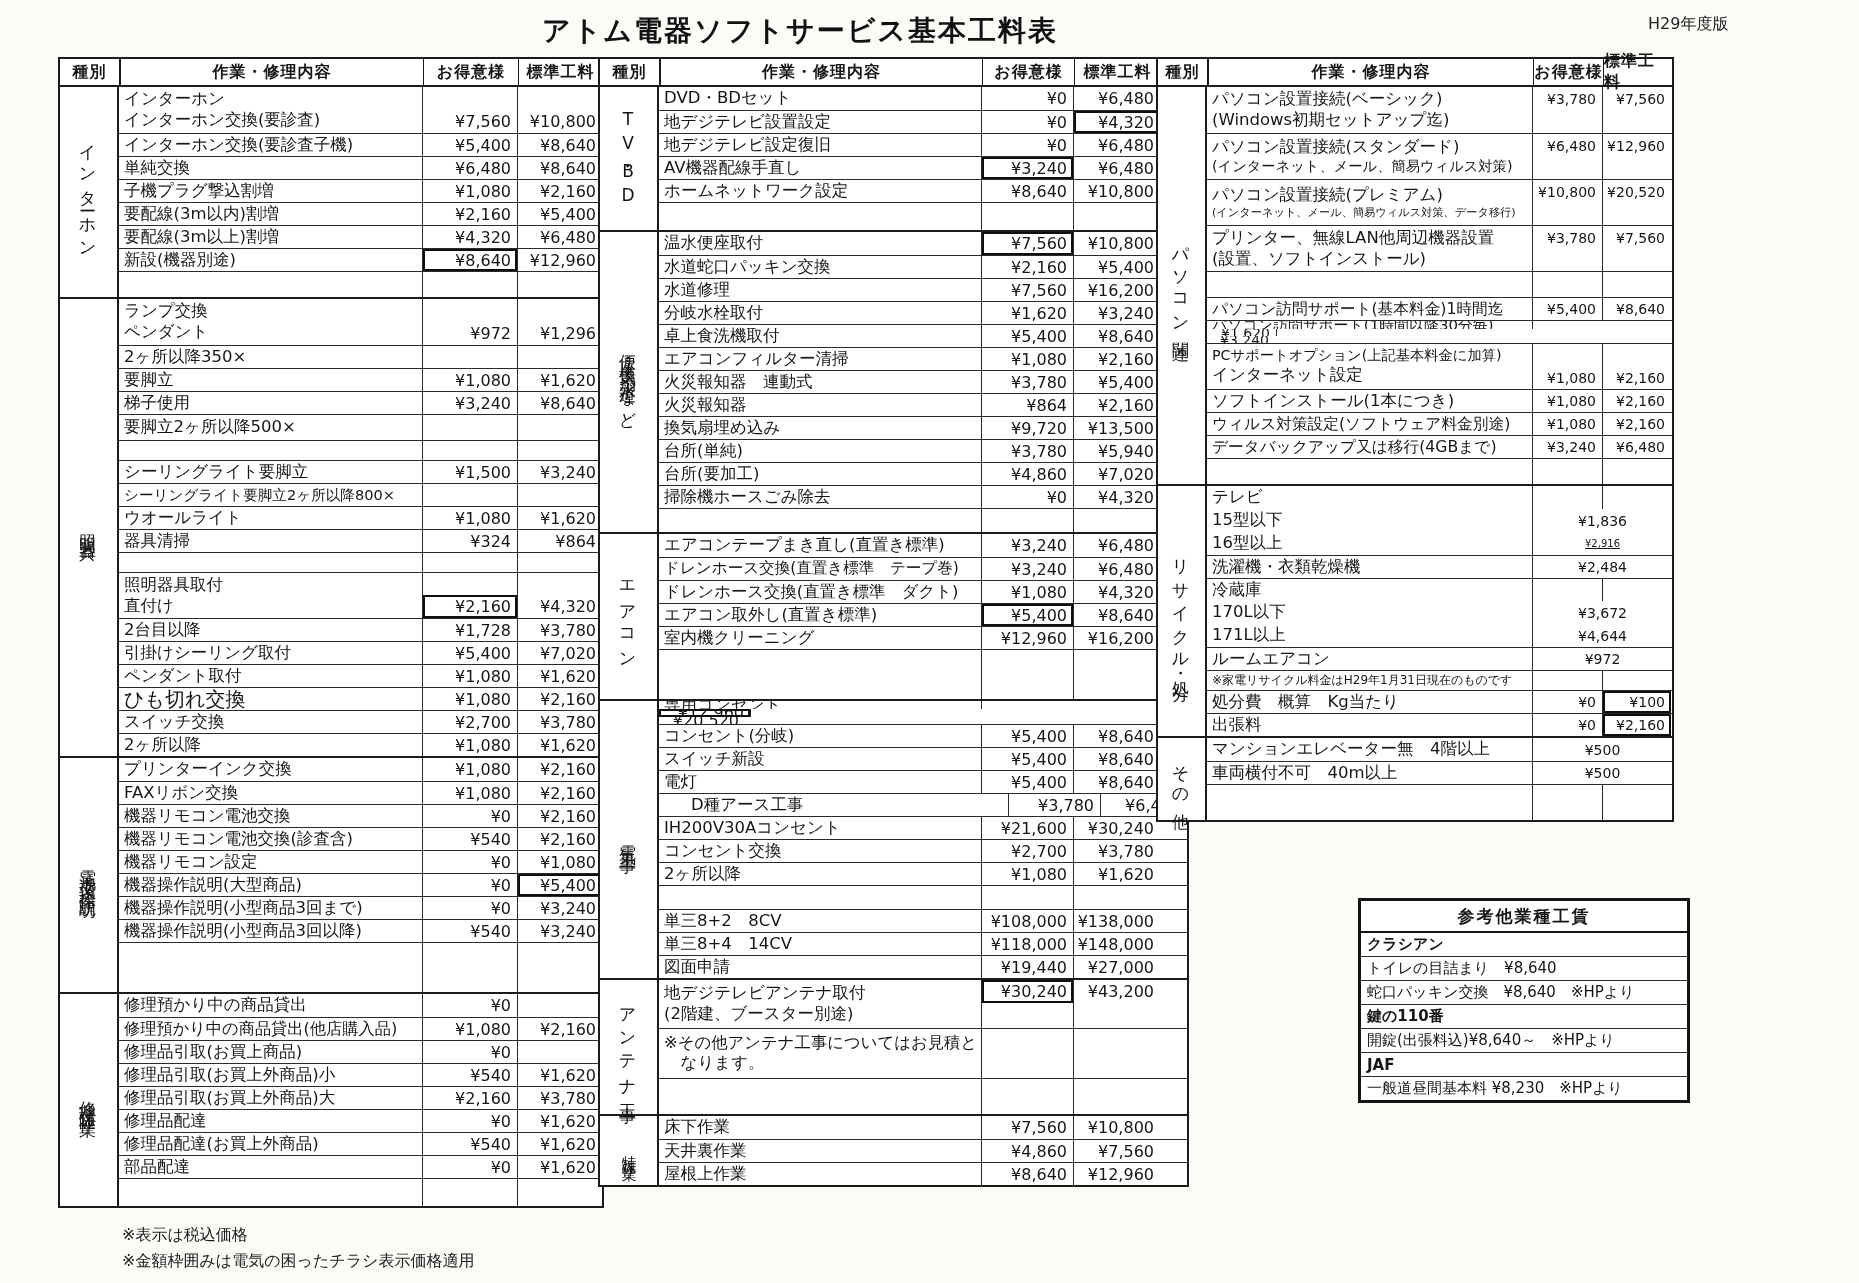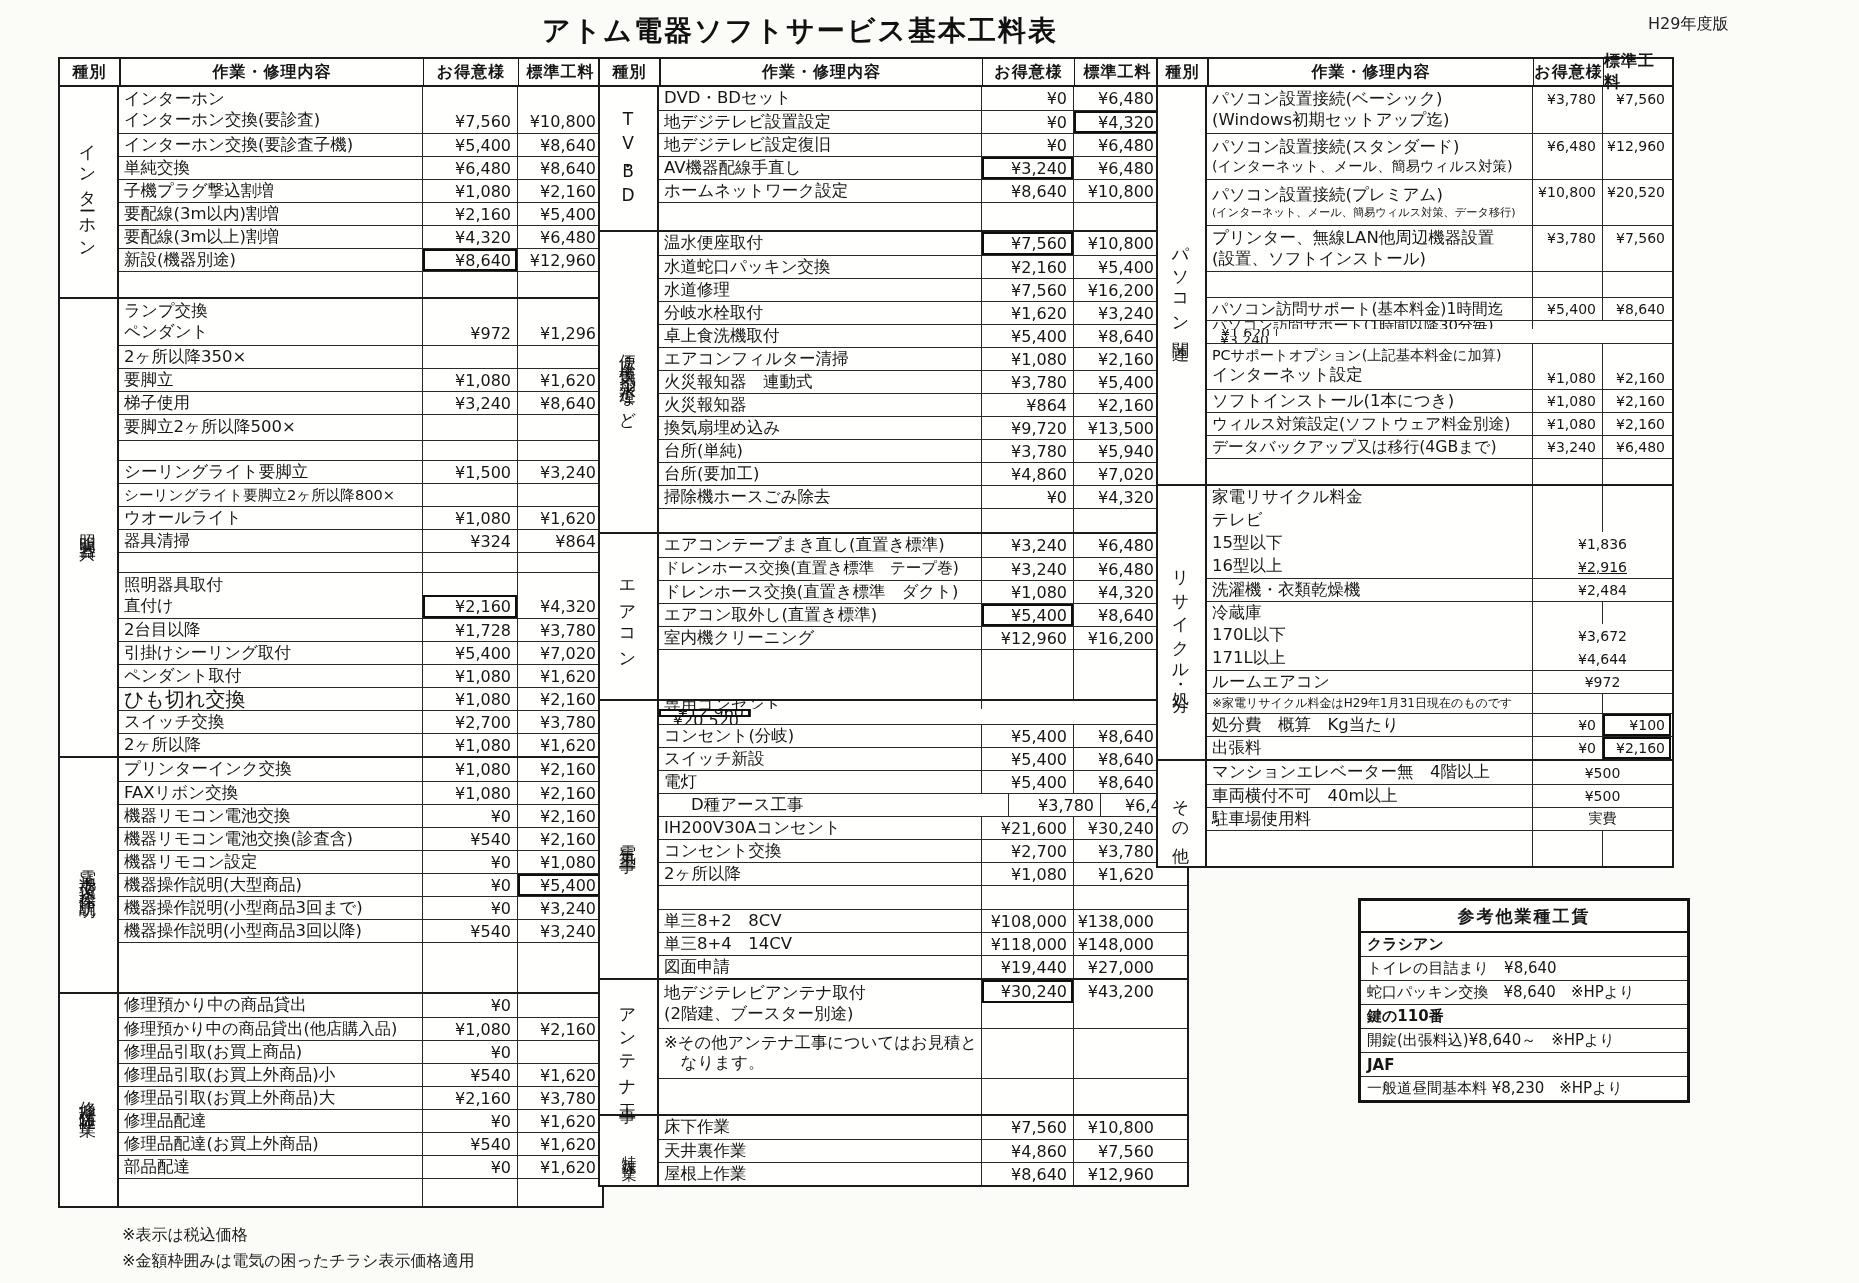--- a/index.html
+++ b/index.html
@@ -1162,46 +1162,39 @@
           </div>
         </div>
       </div>
       <div class="sec">
         <div class="cat" style="width: 49px;">
           <span style="font-size: 17px;">リサイクル・処分</span>
         </div>
         <div class="rows">
           <div class="jrow" style="height: 23px;">
             <div class="wcell" style="width: 326px;">
-              <div style="font-size: 16.5px;">家電リサイクル料金</div>
+              <div style="font-size: 16.5px;">テレビ</div>
             </div>
             <div class="pcell mid" style="width: 70px;"></div>
             <div class="pcell " style="width: 68px;"></div>
           </div>
           <div class="jrow" style="height: 23px;">
             <div class="wcell" style="width: 326px;">
-              <div style="font-size: 16.5px;">テレビ</div>
-            </div>
-            <div class="pcell mid" style="width: 70px;"></div>
-            <div class="pcell " style="width: 68px;"></div>
-          </div>
-          <div class="jrow" style="height: 23px;">
-            <div class="wcell" style="width: 326px;">
               <div style="font-size: 16.5px;">15型以下</div>
             </div>
             <div class="pcell" style="width: 139px;">
               <div class="pval center" style="font-size: 14px;">¥1,836</div>
             </div>
           </div>
           <div class="jrow" style="height: 23px;">
             <div class="wcell" style="width: 326px;">
               <div style="font-size: 16.5px;">16型以上</div>
             </div>
             <div class="pcell" style="width: 139px;">
-              <div class="pval center" style="font-size: 14px; text-decoration: underline;">¥2,916</div>
+              <div class="pval center" style="font-size: 10px; text-decoration: underline;">¥2,916</div>
             </div>
           </div>
           <div class="jrow sep" style="height: 23px;">
             <div class="wcell" style="width: 326px;">
               <div style="font-size: 16.5px;">洗濯機・衣類乾燥機</div>
             </div>
             <div class="pcell" style="width: 139px;">
               <div class="pval center" style="font-size: 14px;">¥2,484</div>
             </div>
           </div>
@@ -1279,28 +1272,20 @@
             <div class="pcell" style="width: 139px;">
               <div class="pval center" style="font-size: 14px;">¥500</div>
             </div>
           </div>
           <div class="jrow sep" style="height: 23px;">
             <div class="wcell" style="width: 326px;">
               <div style="font-size: 16.5px;">車両横付不可　40m以上</div>
             </div>
             <div class="pcell" style="width: 139px;">
               <div class="pval center" style="font-size: 14px;">¥500</div>
-            </div>
-          </div>
-          <div class="jrow sep" style="height: 23px;">
-            <div class="wcell" style="width: 326px;">
-              <div style="font-size: 16.5px;">駐車場使用料</div>
-            </div>
-            <div class="pcell" style="width: 139px;">
-              <div class="pval center" style="font-size: 14px;">実費</div>
             </div>
           </div>
           <div class="jrow sep" style="height: 36px;">
             <div class="wcell" style="width: 326px;"></div>
             <div class="pcell mid" style="width: 70px;"></div>
             <div class="pcell " style="width: 68px;"></div>
           </div>
         </div>
       </div>
     </div>

